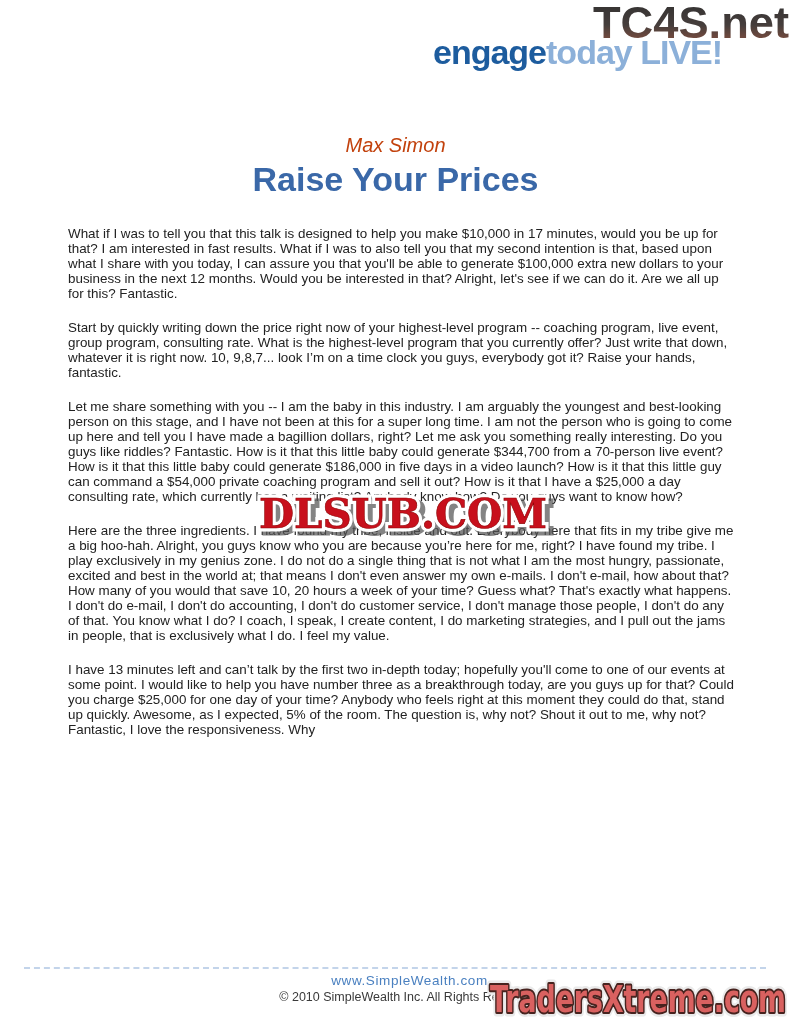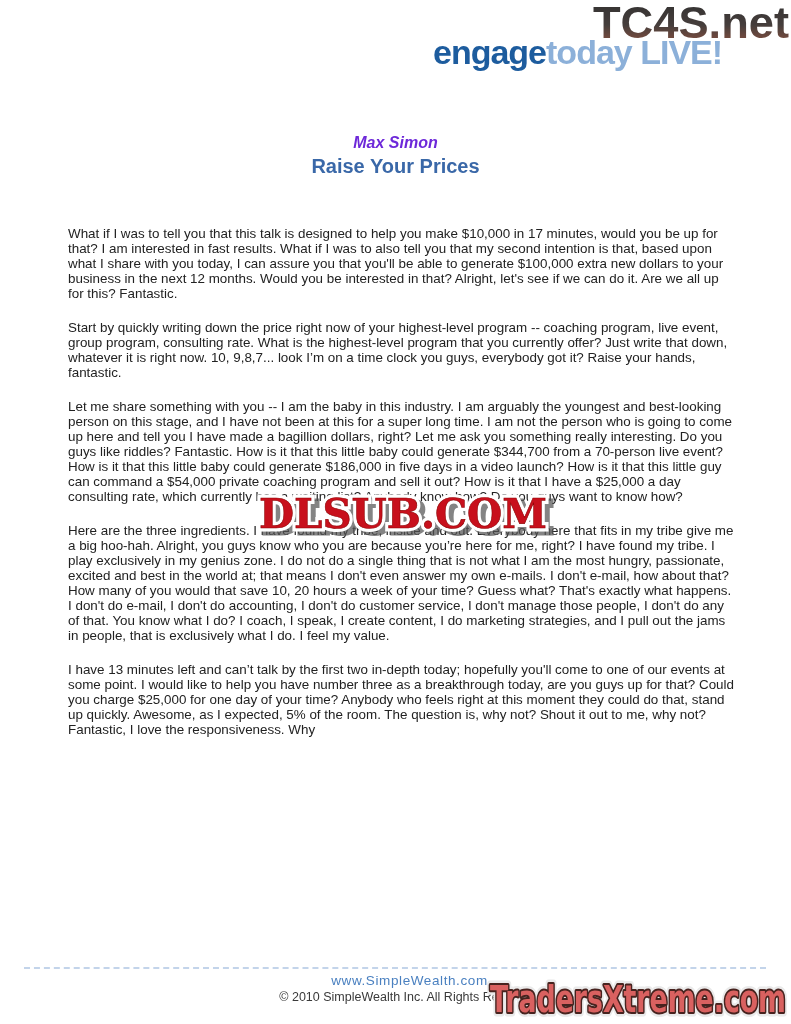--- a/index.html
+++ b/index.html
@@ -12,22 +12,22 @@
     position:absolute;left:433px;top:33px;z-index:1;
     font-weight:bold;font-size:34px;letter-spacing:-1px;white-space:nowrap;
   }
   .logo .engage{color:#1d5c9e;}
   .logo .today{color:#8cb0d9;}
   .logo .live{color:#8cb0d9;}
   
   .tc4s-wm{position:absolute;left:590px;top:-2px;z-index:2;}
   
   .title-block{position:absolute;left:0;top:134px;width:791px;text-align:center;z-index:1;}
-  .speaker{font-style:italic;font-weight:bold;font-size:16px;color:#6d28d9;}
-  .talk-title{font-weight:bold;font-size:20px;color:#3a68a8;margin-top:3px;letter-spacing:0px;}
+  .speaker{font-style:italic;font-weight:normal;font-size:20px;color:#c2410c;}
+  .talk-title{font-weight:bold;font-size:34px;color:#3a68a8;margin-top:3px;letter-spacing:0px;}
   
   .content{
     position:absolute;left:68px;top:226px;width:668px;z-index:1;
     font-size:13.4px;line-height:15px;color:#222;text-align:left;
   }
   .content p{margin:0 0 19px 0;}
   
   .dlsub-wm{position:absolute;left:252px;top:483px;z-index:5;}
   
   .footer-rule{

